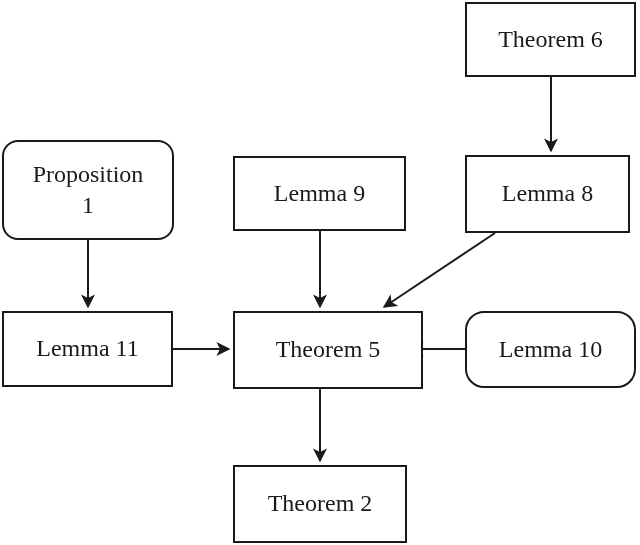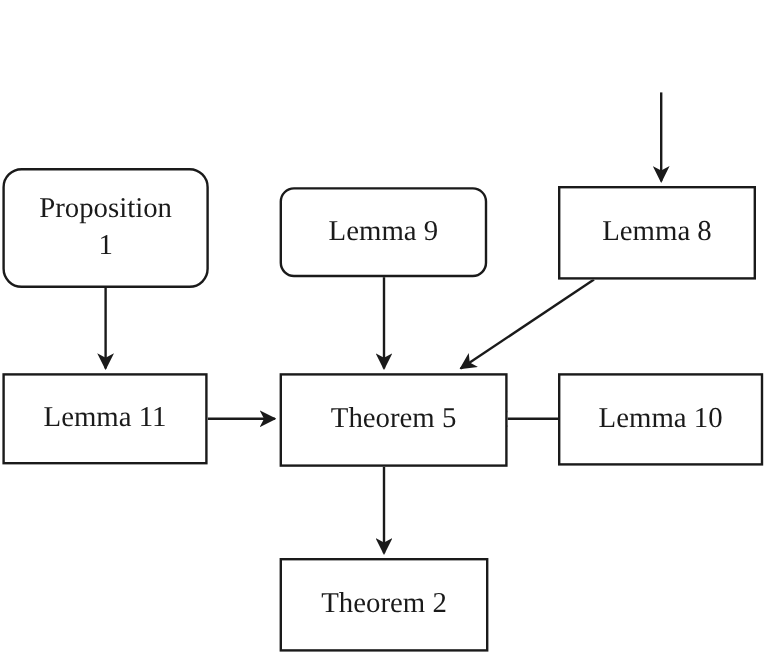--- a/index.html
+++ b/index.html
@@ -27,25 +27,25 @@
   }
   .node-label {
     font-size: 24px;
     color: #1a1a1a;
     text-align: center;
     white-space: pre-line;
     line-height: 1.3;
   }
   #n-theorem6     { left: 465px; top: 2px;   width: 171px; height: 75px; }
   #n-proposition1 { left: 2px;   top: 140px; width: 172px; height: 100px; border-radius: 16px; }
-  #n-lemma9       { left: 233px; top: 156px; width: 173px; height: 75px; border-radius: 12px; }
+  #n-lemma9       { left: 233px; top: 156px; width: 173px; height: 75px; }
   #n-lemma8       { left: 465px; top: 155px; width: 165px; height: 78px; }
   #n-lemma11      { left: 2px;   top: 311px; width: 171px; height: 76px; }
   #n-theorem5     { left: 233px; top: 311px; width: 190px; height: 78px; }
-  #n-lemma10     { left: 465px; top: 311px; width: 171px; height: 77px; }
+  #n-lemma10     { left: 465px; top: 311px; width: 171px; height: 77px; border-radius: 19px; }
   #n-theorem2     { left: 233px; top: 465px; width: 174px; height: 78px; }
 </style>
 </head>
 <body>
 
 <div class="canvas">
 
   <svg class="edges-layer" width="640" height="545" viewBox="0 0 640 545" xmlns="http://www.w3.org/2000/svg">
     <defs>
       <marker id="arrowhead" viewBox="0 0 10 10" refX="9" refY="5" markerWidth="7" markerHeight="7" orient="auto-start-reverse">
@@ -54,20 +54,23 @@
     </defs>
     <line x1="551" y1="77" x2="551" y2="151" stroke="#1a1a1a" stroke-width="2" marker-end="url(#arrowhead)"></line>
     <line x1="88" y1="232" x2="88" y2="307" stroke="#1a1a1a" stroke-width="2" marker-end="url(#arrowhead)"></line>
     <line x1="320" y1="231" x2="320" y2="307" stroke="#1a1a1a" stroke-width="2" marker-end="url(#arrowhead)"></line>
     <line x1="495" y1="233" x2="384" y2="307" stroke="#1a1a1a" stroke-width="2" marker-end="url(#arrowhead)"></line>
     <line x1="173" y1="349" x2="229" y2="349" stroke="#1a1a1a" stroke-width="2" marker-end="url(#arrowhead)"></line>
     <line x1="465" y1="349" x2="411" y2="349" stroke="#1a1a1a" stroke-width="2" marker-end="url(#arrowhead)"></line>
     <line x1="320" y1="389" x2="320" y2="461" stroke="#1a1a1a" stroke-width="2" marker-end="url(#arrowhead)"></line>
   </svg>
 
+  <div class="node" id="n-theorem6">
+    <span class="node-label">Theorem 6</span>
+  </div>
 
   <div class="node" id="n-proposition1">
     <span class="node-label">Proposition
 1</span>
   </div>
 
   <div class="node" id="n-lemma9">
     <span class="node-label">Lemma 9</span>
   </div>
 

